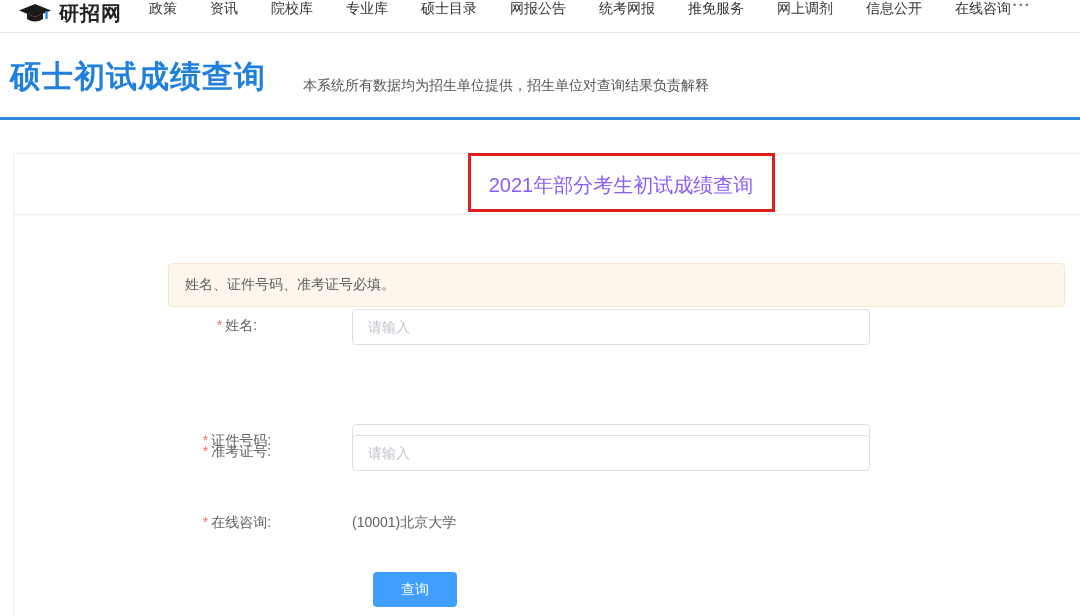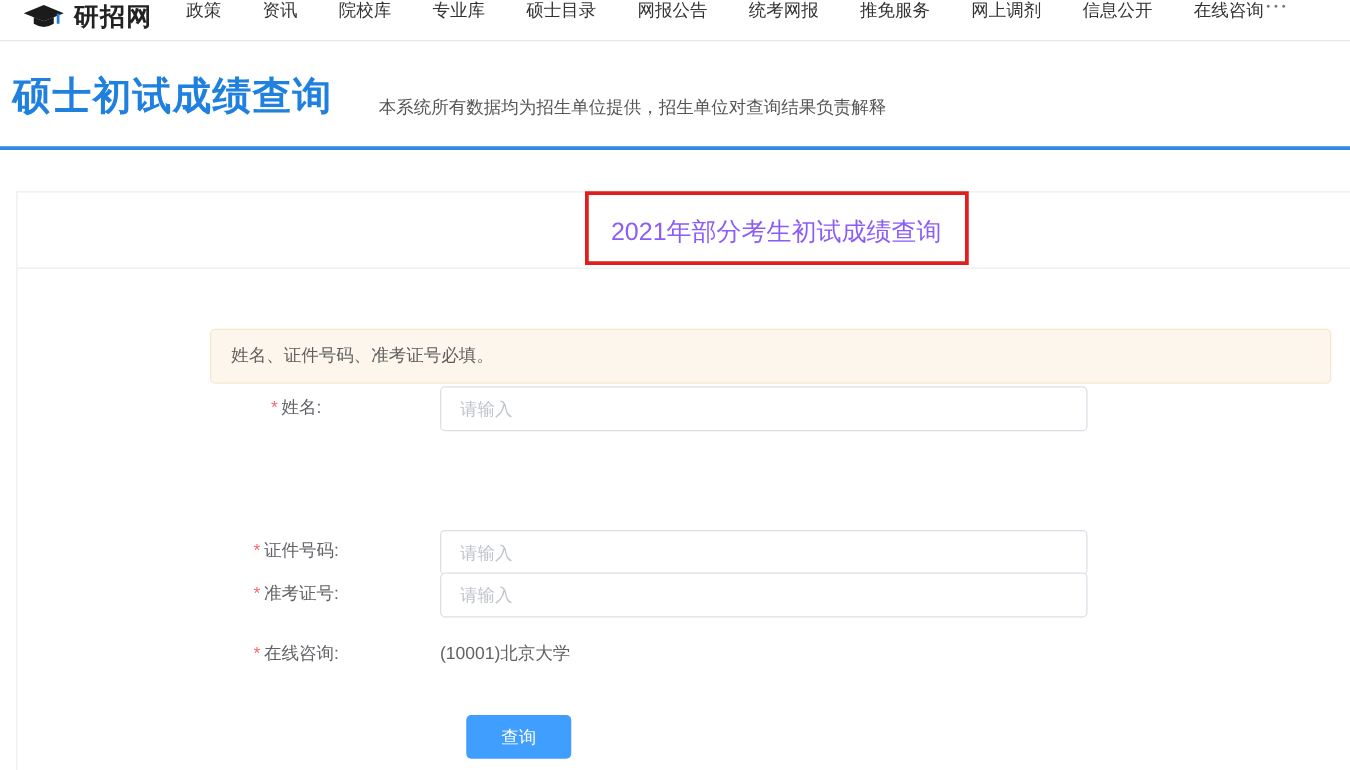--- a/index.html
+++ b/index.html
@@ -77,21 +77,21 @@
     position: absolute; left: 338px; width: 518px; height: 33px;
     border: 1px solid #DCDFE6; border-radius: 4px;
     font-size: 14px; color: #606266; padding: 17px 15px;
     outline: none; background: #fff;
     font-family: "Liberation Sans", "DejaVu Sans", sans-serif;
   }
   .form-input::placeholder { color: #C0C4CC; opacity: 1; }
 
   .row-name-top   { top: 155px; }
   .row-id-top     { top: 222px; margin-top: 48px; }
-  .row-ticket-top { top: 304px; }
+  .row-ticket-top { top: 281px; }
 
   .forgot-link {
     position: absolute; left: 867px; top: 288px; line-height: 33px;
     font-size: 14px; color: #409EFF; text-decoration: none; cursor: pointer;
     display: flex; align-items: center; gap: 2px; white-space: nowrap;
   }
   .help-circle {
     display: inline-block; width: 15px; height: 15px; line-height: 13px;
     border: 1px solid #409EFF; border-radius: 50%;
     font-size: 11px; text-align: center; color: #409EFF;

